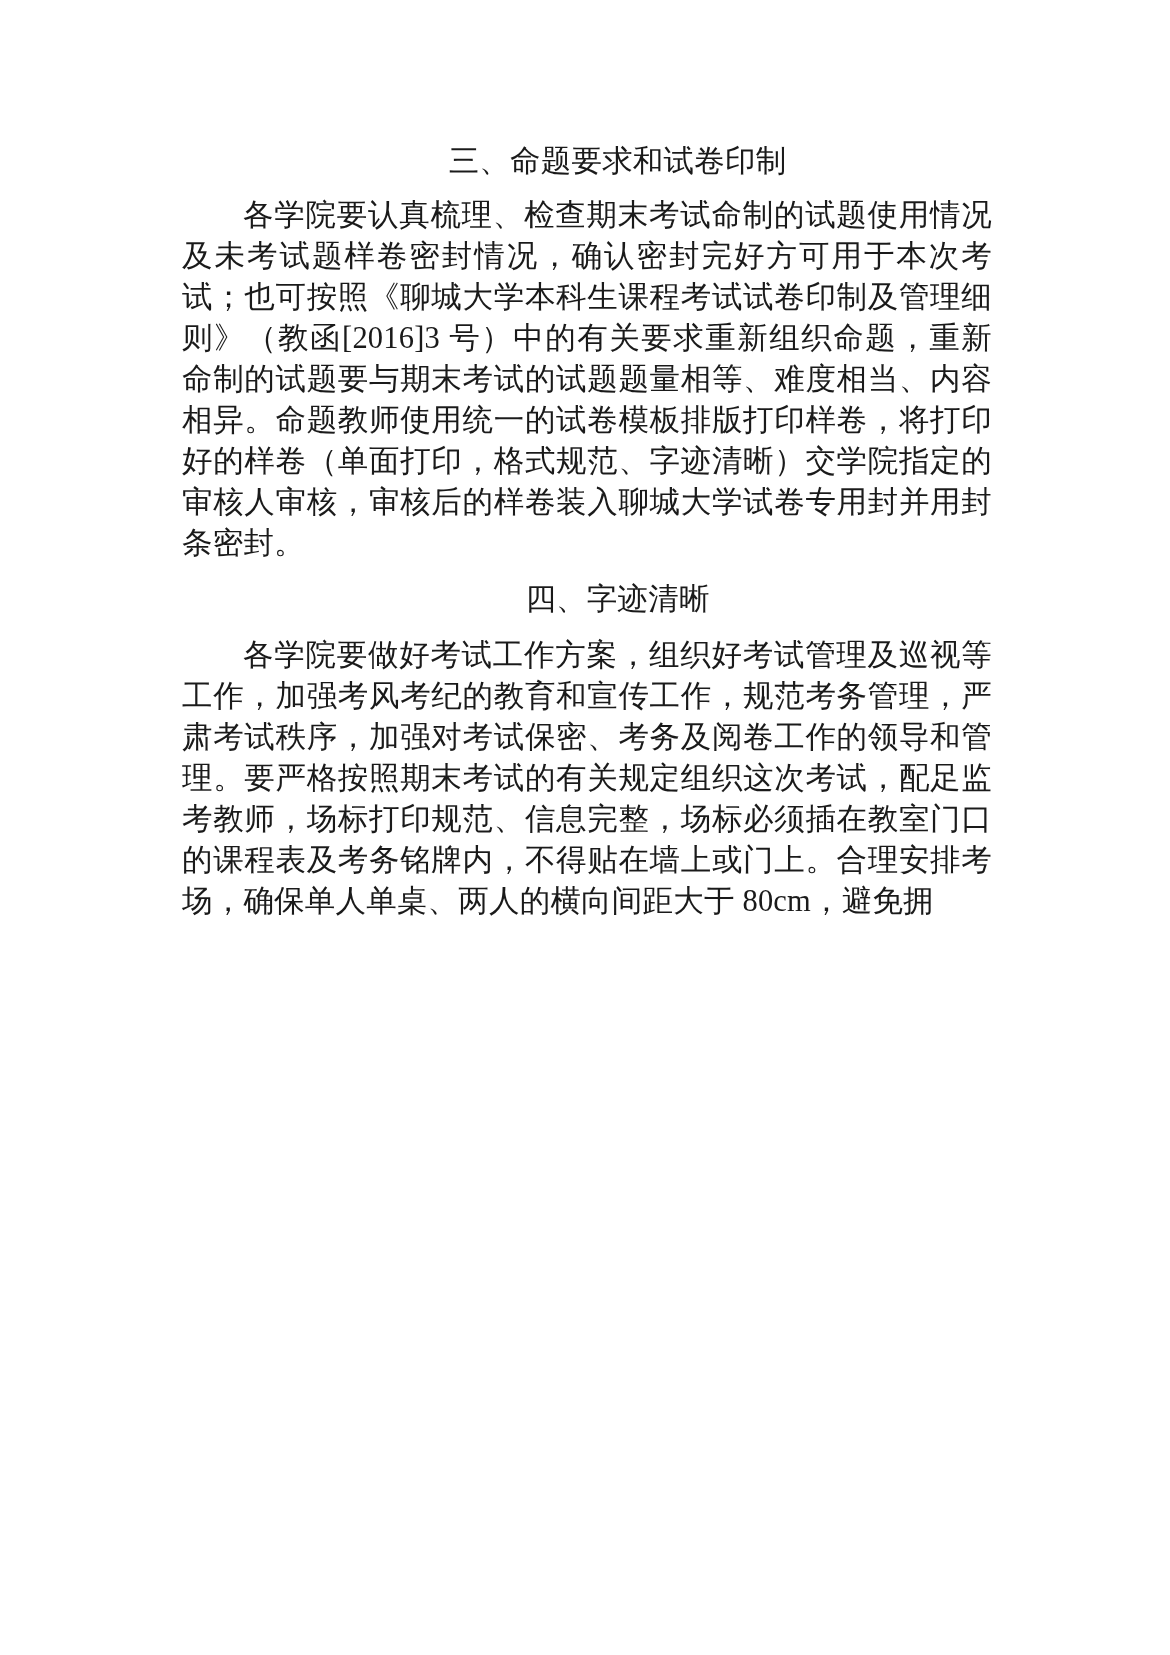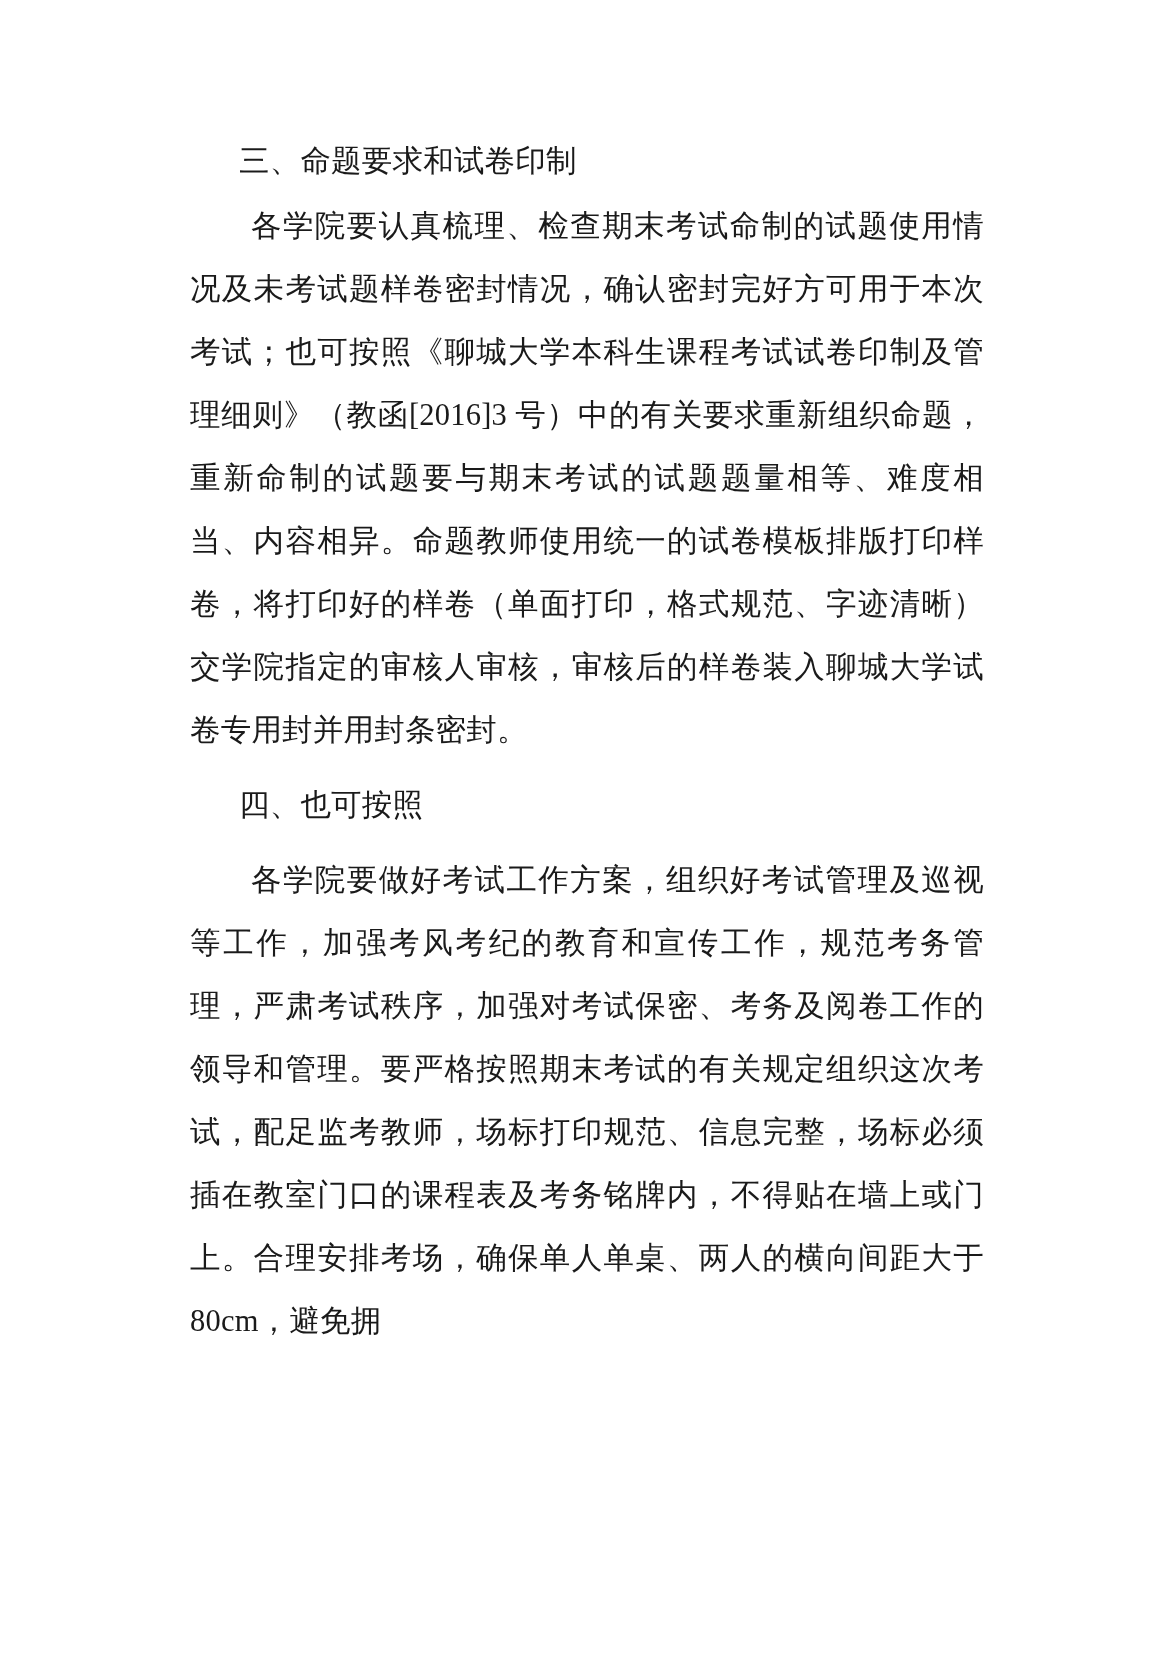--- a/index.html
+++ b/index.html
@@ -25,44 +25,45 @@
   .doc-body {
     width: 818px;
   }
   .heading {
     font-size: 30.5px;
     line-height: 63px;
     text-indent: 61px;
     letter-spacing: 0.2px;
     margin: 0;
     font-weight: 400;
+    text-align: center;
   }
   .para {
     font-size: 30.5px;
-    line-height: 63px;
+    line-height: 41px;
     text-indent: 61px;
     letter-spacing: 0.2px;
-    margin: 12px;
+    margin: 4px;
     text-align: justify;
     text-justify: inter-ideograph;
     font-weight: 400;
   }
   .para.first-block {
     margin-top: 2px;
   }
 </style>
 </head>
 <body>
 
 <div class="page">
   <div class="doc-body">
 
     <p class="heading">三、命题要求和试卷印制</p>
 
     <p class="para first-block">各学院要认真梳理、检查期末考试命制的试题使用情况及未考试题样卷密封情况，确认密封完好方可用于本次考试；也可按照《聊城大学本科生课程考试试卷印制及管理细则》（教函[2016]3 号）中的有关要求重新组织命题，重新命制的试题要与期末考试的试题题量相等、难度相当、内容相异。命题教师使用统一的试卷模板排版打印样卷，将打印好的样卷（单面打印，格式规范、字迹清晰）交学院指定的审核人审核，审核后的样卷装入聊城大学试卷专用封并用封条密封。</p>
 
 
-    <p class="heading">四、也可按照</p>
+    <p class="heading">四、字迹清晰</p>
 
     <p class="para">各学院要做好考试工作方案，组织好考试管理及巡视等工作，加强考风考纪的教育和宣传工作，规范考务管理，严肃考试秩序，加强对考试保密、考务及阅卷工作的领导和管理。要严格按照期末考试的有关规定组织这次考试，配足监考教师，场标打印规范、信息完整，场标必须插在教室门口的课程表及考务铭牌内，不得贴在墙上或门上。合理安排考场，确保单人单桌、两人的横向间距大于 80cm，避免拥</p>
 
   </div>
 </div>
 
 </body></html>

